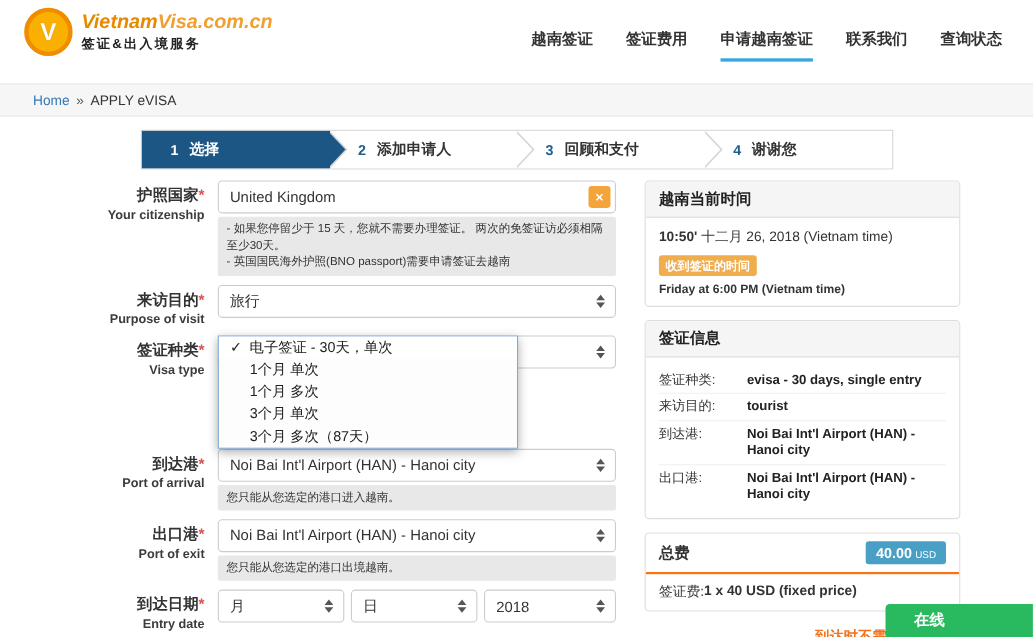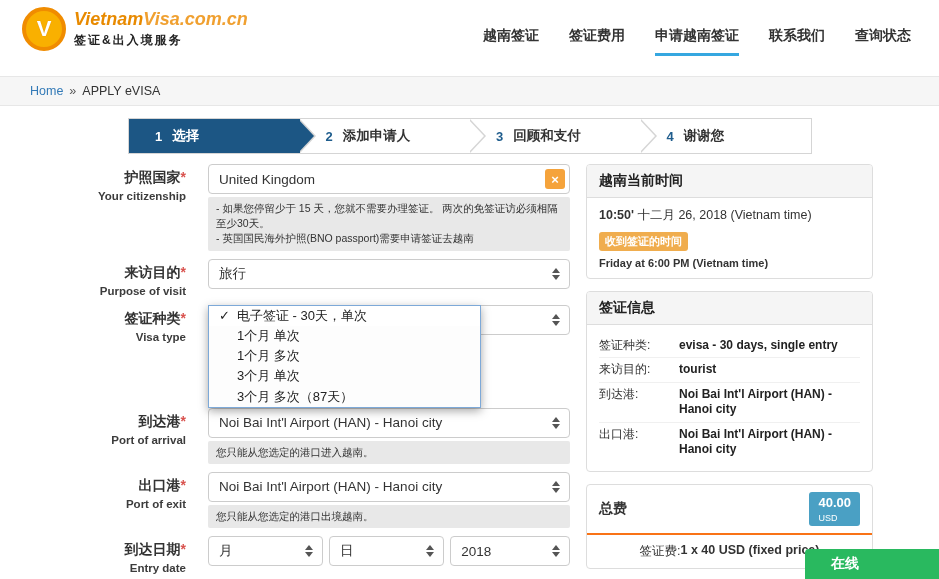--- a/index.html
+++ b/index.html
@@ -39,21 +39,21 @@
   .step-num { font-weight:bold; font-size:13px; color:#1f5d8d; }
   .step-label { font-weight:bold; font-size:13.5px; color:#333; }
   .step.active .step-num, .step.active .step-label { color:#fff; }
 
   
   .content { display:flex; margin:10px 0 0 40px; }
   .form-col { width:530px; }
   .sidebar-col { width:287px; margin-left:16px; }
 
   
-  .frow { display:flex; margin-bottom:8px;justify-content:space-between; }
+  .frow { display:flex; margin-bottom:8px; }
   .flabel { width:158px; text-align:right; padding-right:12px; padding-top:5px; flex-shrink:0; }
   .flabel .zh { font-size:14px; font-weight:bold; color:#333; }
   .flabel .en { font-size:11.5px; font-weight:bold; color:#3c3c3c; margin-top:3px; }
   .req { color:#d9534f; }
   .fcontrol { width:362px; position:relative; }
 
   .textbox { height:30px; border:1px solid #ccc; border-radius:4px; display:flex; align-items:center; padding:0 32px 0 10px; font-size:13.5px; background:#fff; cursor:text; }
   .clear-btn { position:absolute; right:5px; top:5px; width:20px; height:20px; background:#f5a33b; color:#fff; border-radius:3px; display:flex; align-items:center; justify-content:center; font-size:13px; font-weight:bold; cursor:pointer; }
 
   .selectbox { height:30px; border:1px solid #ccc; border-radius:4px; display:flex; align-items:center; padding:0 26px 0 10px; font-size:13.5px; background:#fff; position:relative; cursor:pointer; width:100%; }
@@ -86,23 +86,23 @@
   .orange-badge { background:#f0ad4e; color:#fff; font-size:11px; padding:2px 6px; border-radius:3px; font-weight:bold; white-space:nowrap; }
   .receive { font-weight:bold; font-size:11px; }
 
   .irow { display:flex; padding:4px 0; font-size:12px; line-height:1.3; }
   .irow + .irow { border-top:1px solid #f0f0f0; }
   .ilabel { width:80px; flex-shrink:0; color:#333; }
   .ivalue { font-weight:bold; color:#222; }
 
   .fee-row1 { display:flex; justify-content:space-between; align-items:center; padding:7px 12px; border-bottom:2px solid #f97316; }
   .total-label { font-weight:bold; font-size:14px; }
-  .price-badge { background:#4aa0c4; color:#fff; border-radius:3px; padding:3px 9px; font-weight:bold; font-size:13px; display:flex; align-items:baseline; gap:3px;flex-direction:column; }
+  .price-badge { background:#4aa0c4; color:#fff; border-radius:3px; padding:3px 9px; font-weight:bold; font-size:13px; display:flex; align-items:baseline; gap:3px; }
   .price-cur { font-size:9px; font-weight:normal; }
-  .fee-row2 { display:flex; justify-content:center; padding:8px 12px; font-size:12.5px; }
+  .fee-row2 { display:flex; justify-content:flex-start; padding:8px 12px; font-size:12.5px; }
   .fee-val { font-weight:bold; }
 
   .no-extra { text-align:right; color:#f0731f; font-size:13px; margin-top:14px; font-weight:bold; padding-right:2px; }
 
   .chat-btn { position:absolute; right:0; bottom:0; width:134px; height:30px; background:#29b95f; color:#fff; font-size:14px; font-weight:bold; display:flex; align-items:center; padding-left:26px; border-top-left-radius:4px; cursor:pointer; }
 </style>
 </head>
 <body>
 
 <div class="page">

